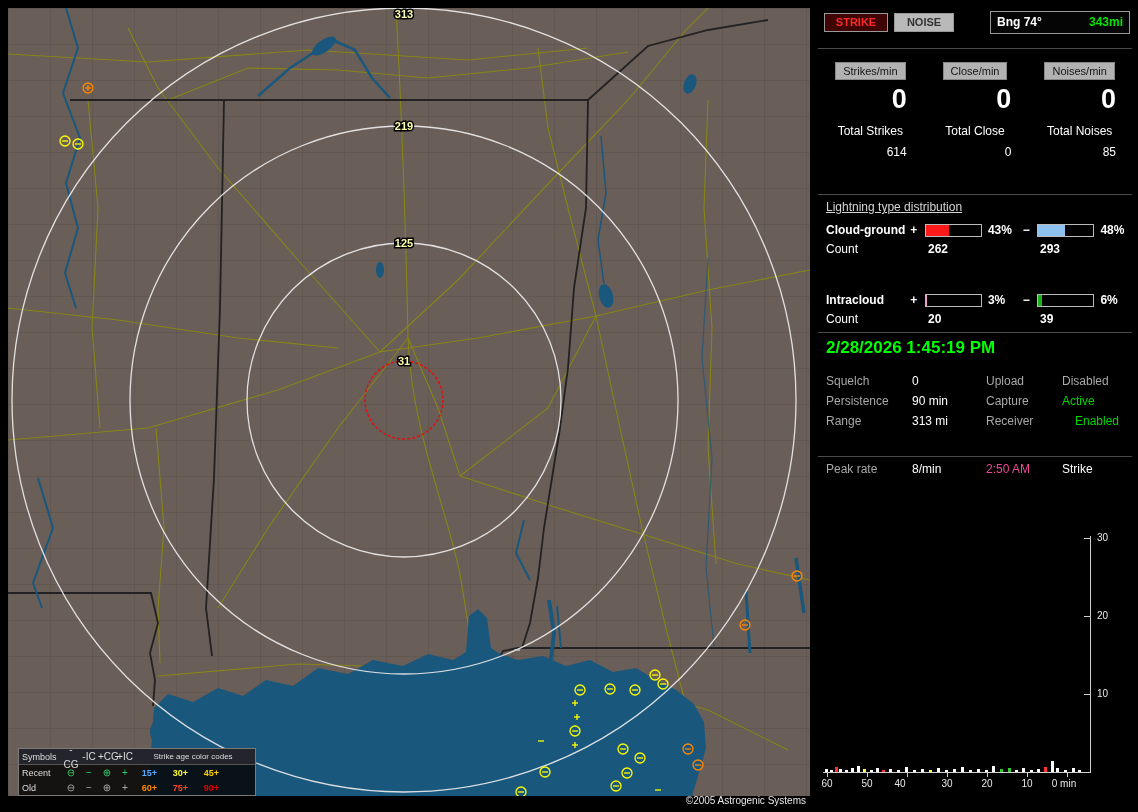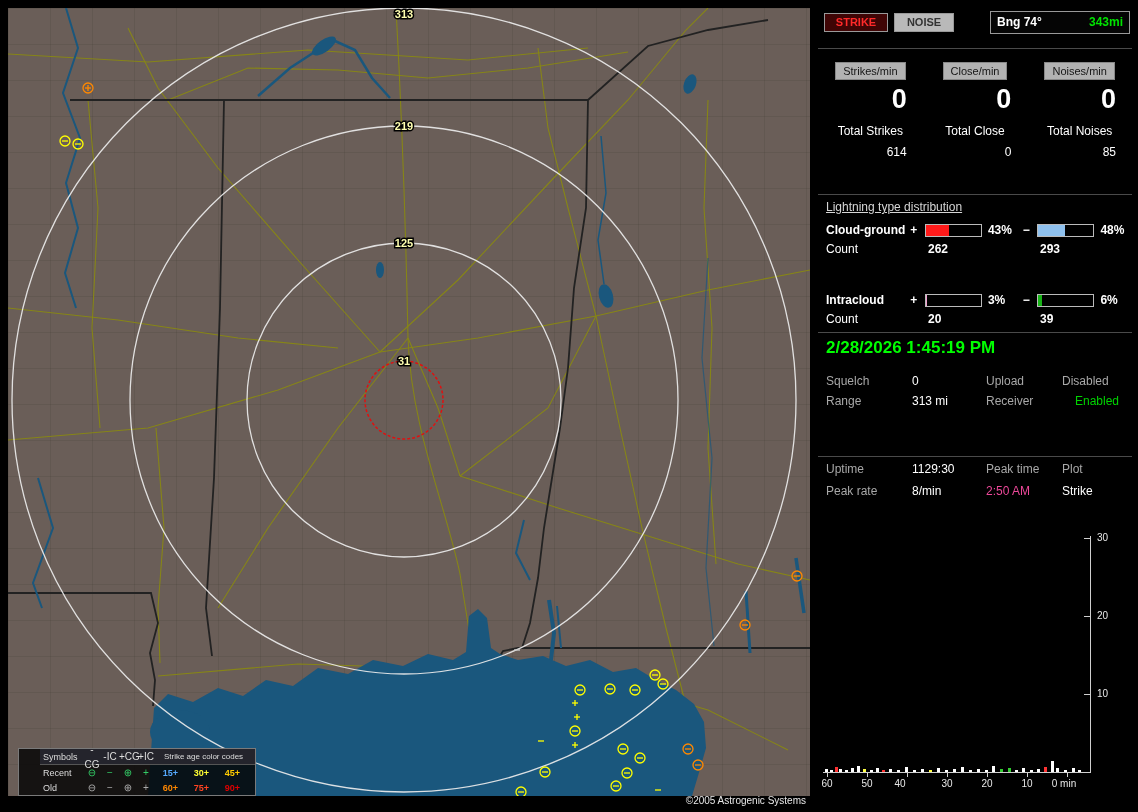--- a/index.html
+++ b/index.html
@@ -8,21 +8,21 @@
 
   
   #map-area{position:absolute;left:8px;top:8px;width:802px;height:593px;background:#6a5e58;}
   #map-area svg{display:block;}
   #copyright-bar{position:absolute;left:8px;top:795px;width:802px;height:15px;
        color:#e8e8e8;font-size:10px;text-align:right;padding-right:4px;box-sizing:border-box;}
 
   
   #legend{position:absolute;left:10px;top:740px;width:236px;background:rgba(5,5,5,0.84);
        border:1px solid #7a7a7a;color:#ddd;font-size:9px;}
-  .lg-row{display:flex;align-items:center;height:15px;padding:0 3px;margin-left:21px;}
+  .lg-row{display:flex;align-items:center;height:15px;padding:0 3px;}
   .lg-head{background:#24242c;border-bottom:1px solid #555;}
   .lg-c1{width:40px;}
   .lg-sym{width:18px;text-align:center;font-size:10px;line-height:15px;}
   .lg-agehead{flex:1;font-size:8px;text-align:center;}
   .lg-age{width:31px;text-align:center;font-weight:bold;}
 
   
   #panel{position:absolute;left:818px;top:8px;width:314px;height:796px;font-size:12px;}
   .divider{position:absolute;left:0;width:100%;border-top:1px solid #4a4a4a;}
 
@@ -382,36 +382,36 @@
   <div id="datetime">2/28/2026 1:45:19 PM</div>
 
   <div class="settings">
     <div class="srow">
       <span class="s-l1">Squelch</span>
       <span class="s-v1">0</span>
       <span class="s-l2">Upload</span>
       <span class="s-v2" style="color: rgb(168, 168, 168);">Disabled</span>
     </div>
     <div class="srow">
+      <span class="s-l1">Persistence</span>
+      <span class="s-v1">90 min</span>
+      <span class="s-l2">Capture</span>
+      <span class="s-v2" style="color: rgb(0, 212, 0);">Active</span>
+    </div>
+    <div class="srow">
       <span class="s-l1">Range</span>
       <span class="s-v1">313 mi</span>
       <span class="s-l2">Receiver</span>
       <span class="s-v2" style="color: rgb(0, 212, 0); text-align: center;">Enabled</span>
     </div>
   </div>
 
   <div class="divider" style="top:448px"></div>
 
   <div class="stats">
-    <div class="strow">
-      <span class="s-l1">Uptime</span>
-      <span class="s-v1">1129:30</span>
-      <span class="s-l2">Peak time</span>
-      <span class="s-v2 gray">Plot</span>
-    </div>
     <div class="strow">
       <span class="s-l1">Peak rate</span>
       <span class="s-v1">8/min</span>
       <span class="s-l2" style="color:#ec4899">2:50 AM</span>
       <span class="s-v2">Strike</span>
     </div>
   </div>
 
   <div id="trend">
     <div id="trend-bars">

